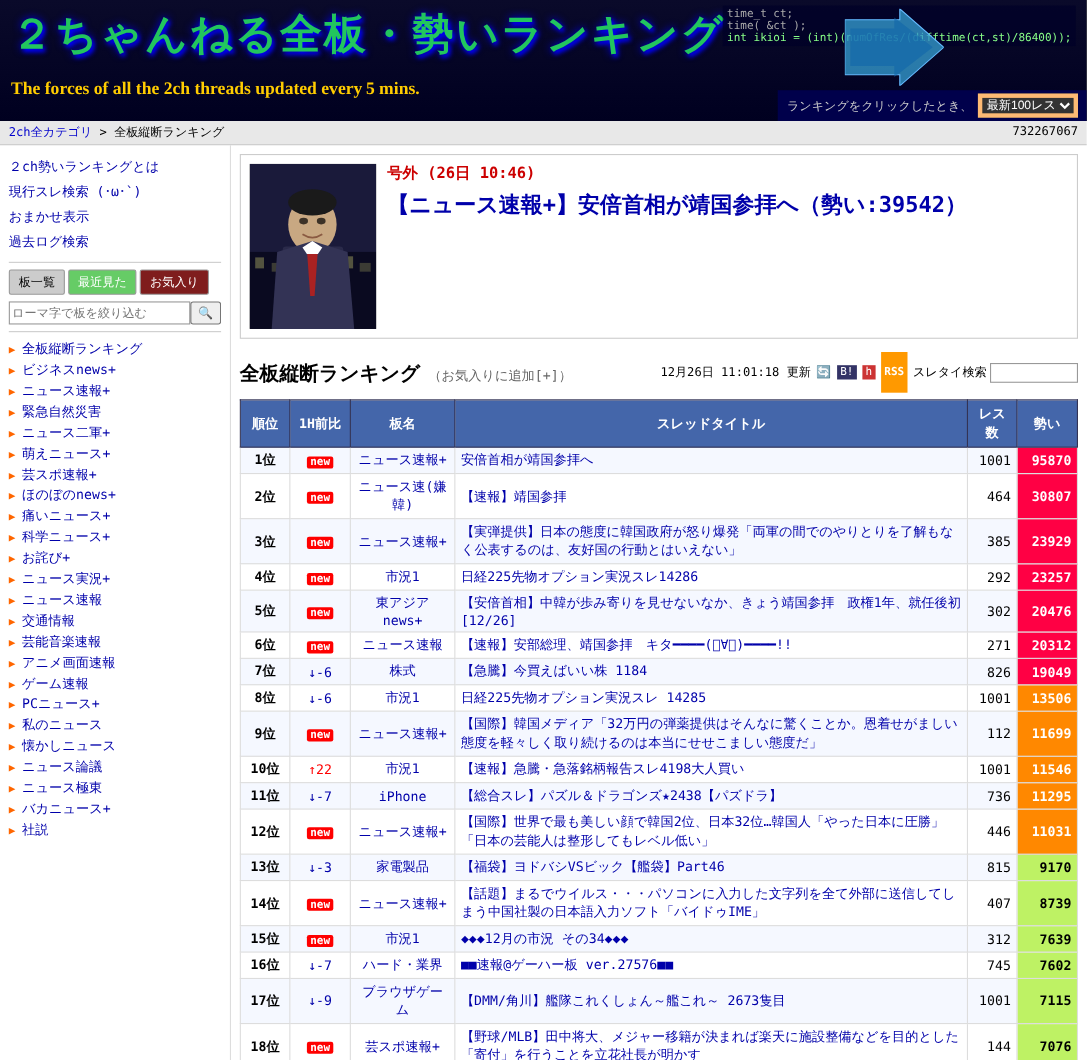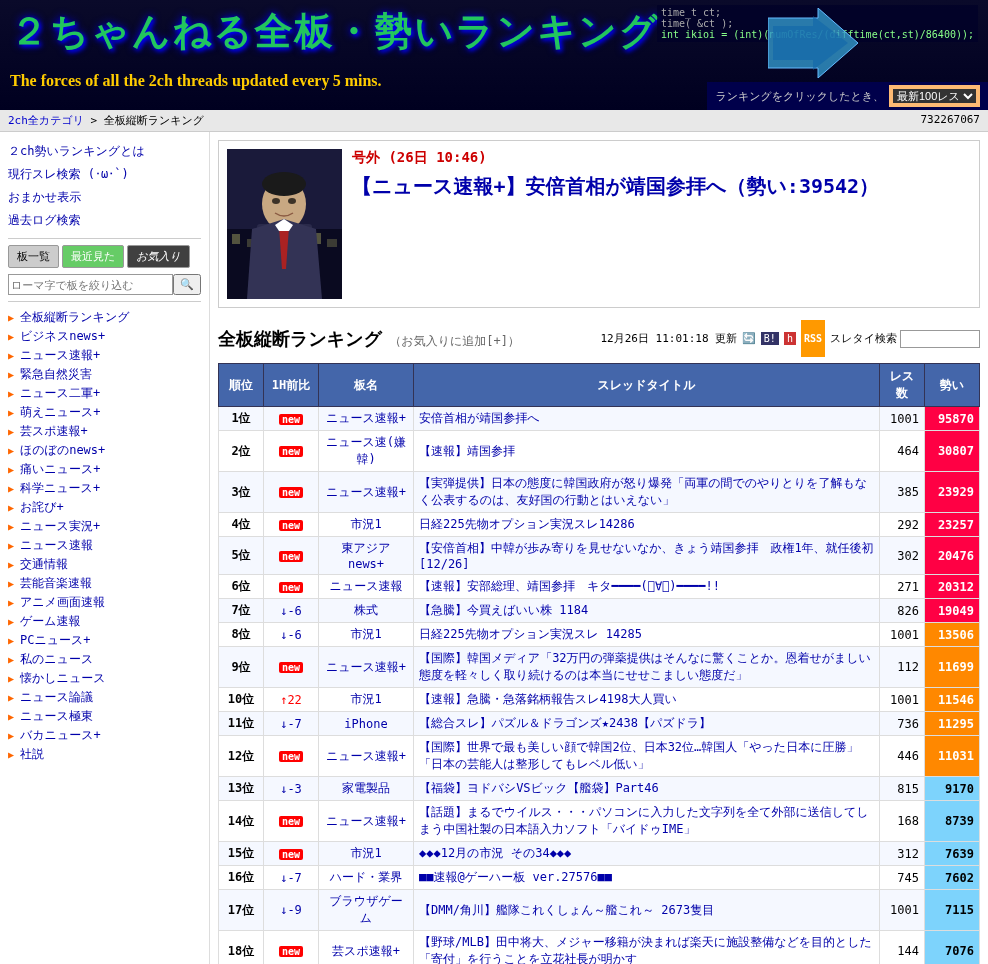--- a/index.html
+++ b/index.html
@@ -99,21 +99,21 @@
     }
     .sidebar-btn {
       padding: 3px 8px;
       font-size: 11px;
       cursor: pointer;
       border: 1px solid #999;
       border-radius: 2px;
     }
     .sidebar-btn-gray { background: #ccc; }
     .sidebar-btn-green { background: #6c6; color: #fff; }
-    .sidebar-btn-blue { background: #404040; color: #fff; font-style: italic; }
+    .sidebar-btn-blue { background: #7f1d1d; color: #fff; }
 
     
     .sidebar-search {
       margin: 4px 0;
       display: flex;
     }
     .sidebar-search input {
       flex: 1;
       border: 1px solid #999;
       padding: 2px 4px;
@@ -226,21 +226,21 @@
     .title-cell a { color: #00a; text-decoration: none; font-size: 12px; }
     .res-cell { text-align: right; }
     .ikioi-cell { 
       text-align: right;
       font-weight: bold;
       color: #fff;
       padding: 3px 6px;
     }
     .ikioi-red { background: #f04; }
     .ikioi-orange { background: #f80; }
-    .ikioi-yellow { background: #7dd3fc; color: #000; }
+    .ikioi-yellow { background: #bef264; color: #000; }
     .ikioi-green { background: #0a0; }
 
     .row-odd { background: #f5f8ff; }
     .row-even { background: #ffffff; }
 
     .new-badge {
       background: #f00;
       color: #fff;
       padding: 0 3px;
       font-size: 10px;
@@ -511,21 +511,21 @@
             <td class="board-cell"><a href="#">家電製品</a></td>
             <td class="title-cell"><a href="#">【福袋】ヨドバシVSビック【艦袋】Part46</a></td>
             <td class="res-cell">815</td>
             <td class="ikioi-cell ikioi-yellow">9170</td>
           </tr>
           <tr class="row-even">
             <td class="rank-cell">14位</td>
             <td class="change-cell"><span class="new-badge">new</span></td>
             <td class="board-cell"><a href="#">ニュース速報+</a></td>
             <td class="title-cell"><a href="#">【話題】まるでウイルス・・・パソコンに入力した文字列を全て外部に送信してしまう中国社製の日本語入力ソフト「バイドゥIME」</a></td>
-            <td class="res-cell">168</td>
+            <td class="res-cell">407</td>
             <td class="ikioi-cell ikioi-yellow">8739</td>
           </tr>
           <tr class="row-odd">
             <td class="rank-cell">15位</td>
             <td class="change-cell"><span class="new-badge">new</span></td>
             <td class="board-cell"><a href="#">市況1</a></td>
             <td class="title-cell"><a href="#">◆◆◆12月の市況 その34◆◆◆</a></td>
             <td class="res-cell">312</td>
             <td class="ikioi-cell ikioi-yellow">7639</td>
           </tr>

